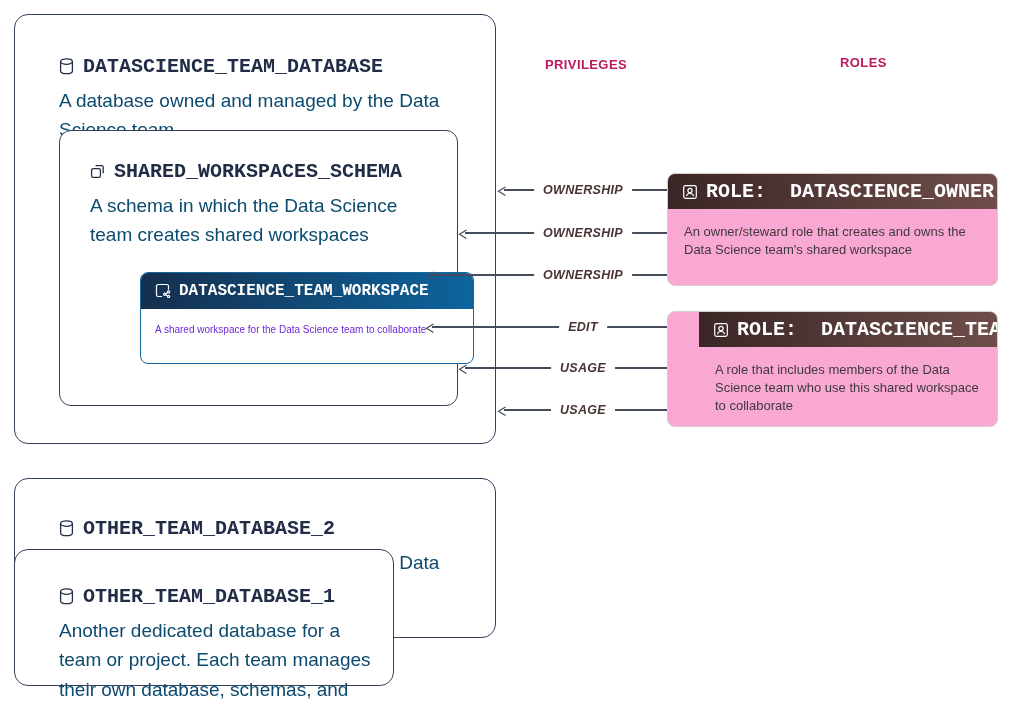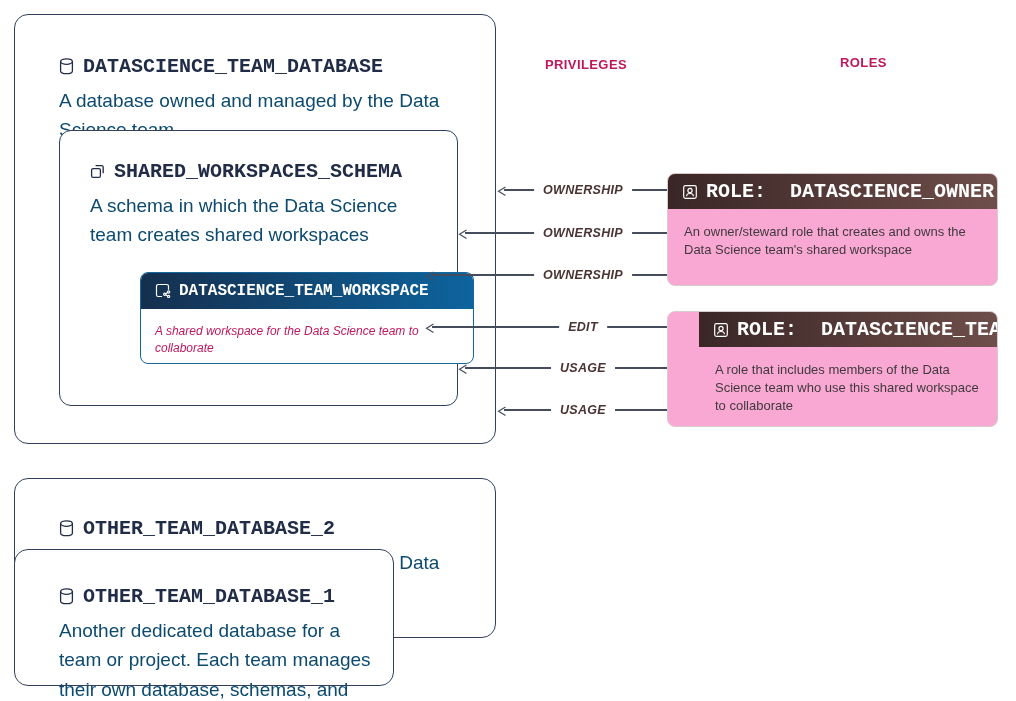--- a/index.html
+++ b/index.html
@@ -17,21 +17,21 @@
   .col-header{
     position:absolute;font-size:13px;font-weight:700;color:#be185d;letter-spacing:.4px;
   }
   
   .ws-card{position:absolute;box-sizing:border-box;border:1px solid #17679f;border-radius:8px;overflow:hidden;background:#fff;}
   .ws-header{
     height:36px;display:flex;align-items:center;gap:8px;padding:0 14px;
     background:linear-gradient(90deg,#152f4e 0%,#0d649e 100%);
   }
   .ws-header .mono-title{color:#ffffff;}
-  .ws-body{padding:14px 14px;font-size:12px;line-height:1.45;color:#be185d;font-style:italic;}
+  .ws-body{padding:14px 14px;font-size:10px;line-height:1.45;color:#6d28d9;}
   
   .role-card{position:absolute;box-sizing:border-box;border:1px solid #d8cbcb;border-radius:8px;overflow:hidden;background:#f9a8d4;}
   .role-header{
     height:35px;display:flex;align-items:center;gap:8px;padding:0 14px;
     background:linear-gradient(90deg,#3a2626 0%,#6e4e4a 100%);
   }
   .role-header .mono-title{color:#ffffff;}
   .role-body{padding:14px 16px;font-size:13px;line-height:1.4;color:#40393c;}
   
   .arrow{position:absolute;height:16px;}

